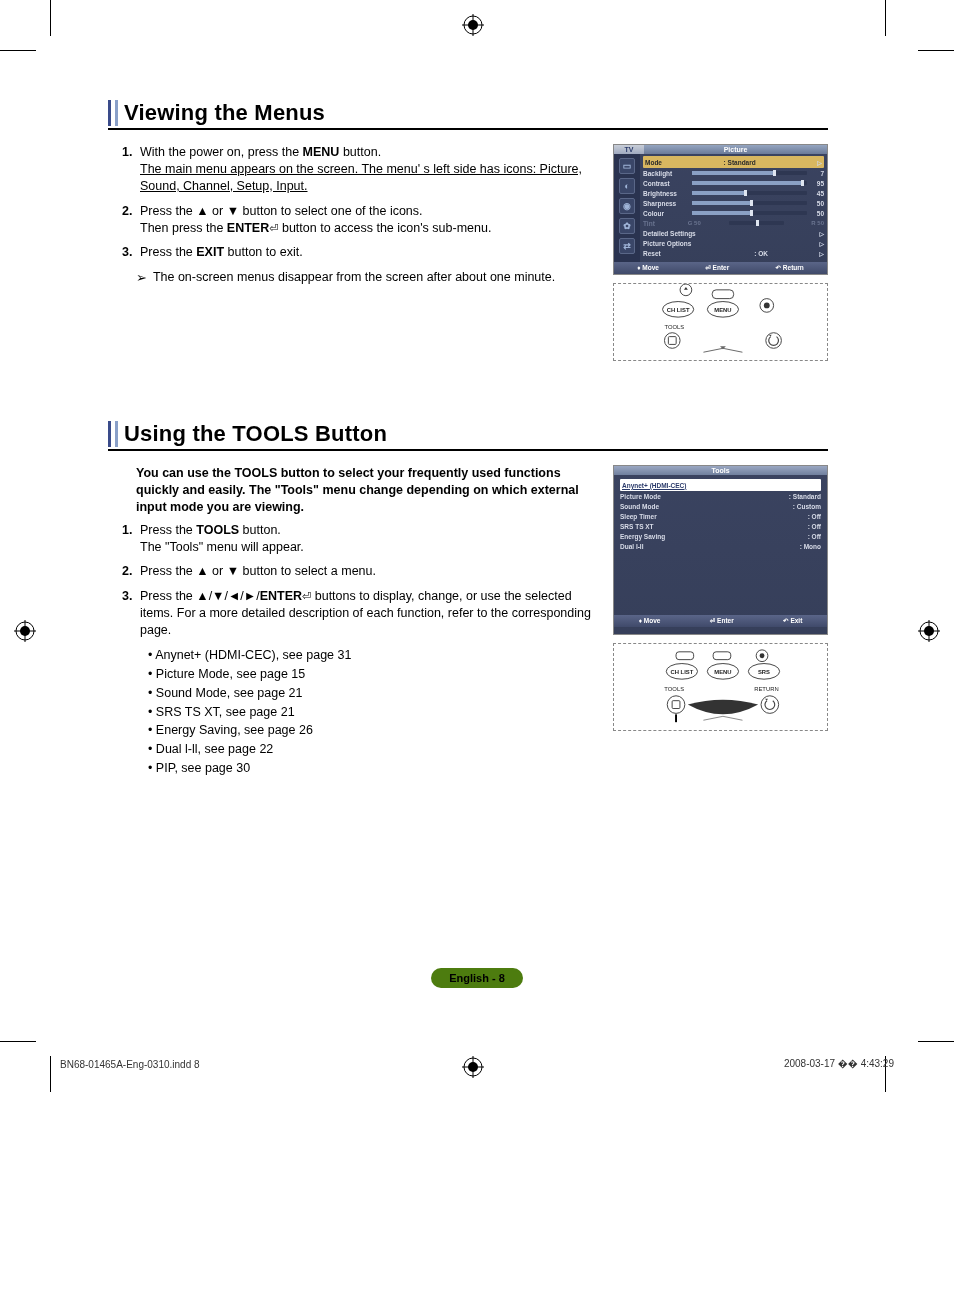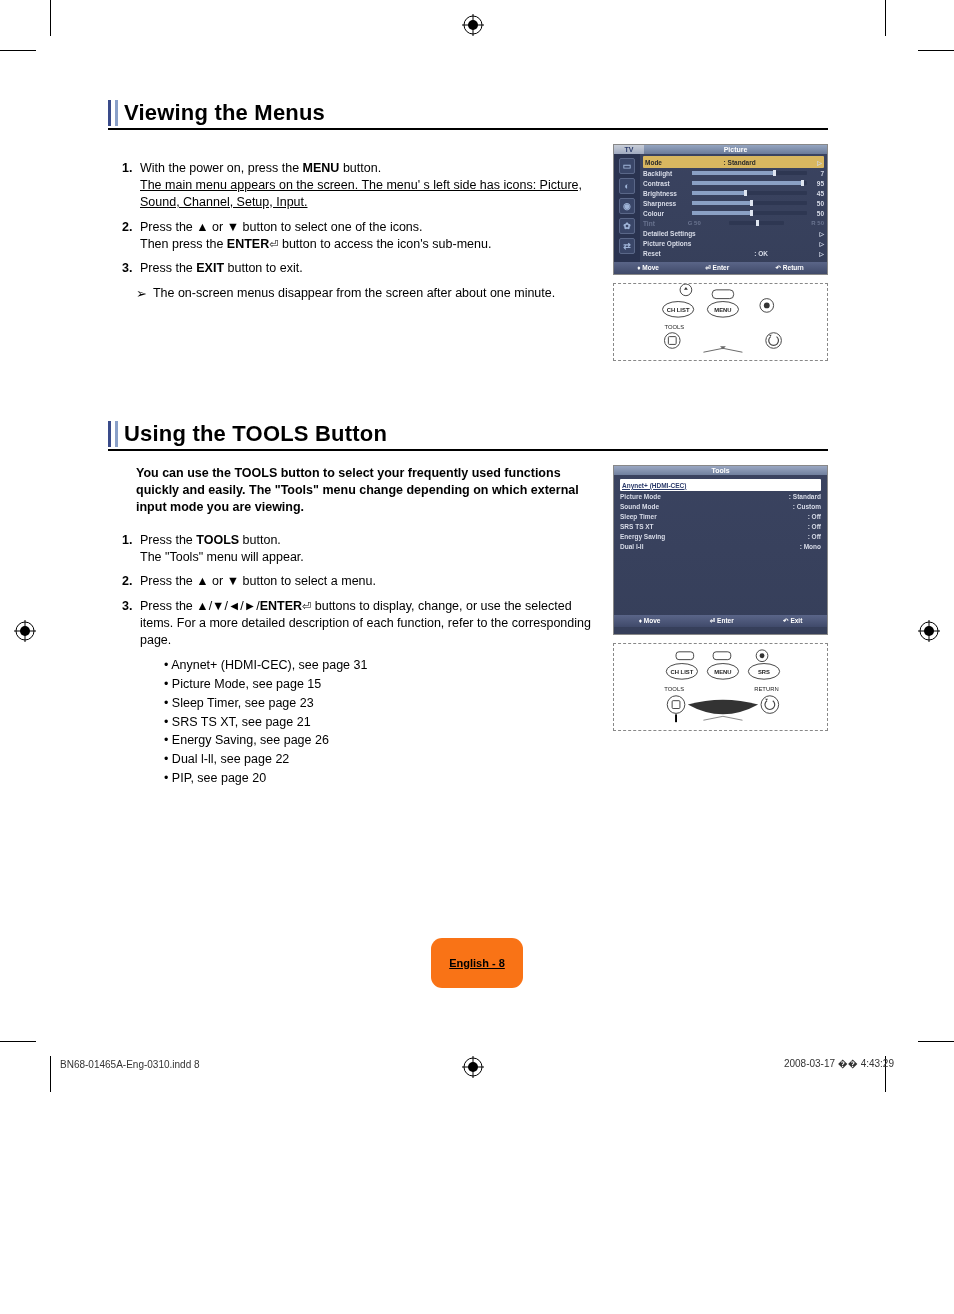--- a/index.html
+++ b/index.html
@@ -53,28 +53,28 @@
     margin-top: 14px;
   }
   .text-col {
     flex: 1 1 auto;
     padding-right: 10px;
     font-size: 12.5px;
     line-height: 1.35;
   }
   .osd-col { width: 240px; }
 
-  ol.steps { margin:16px 0 0 28px; padding:0; }
+  ol.steps { margin:0 0 0 28px; padding:0; }
   ol.steps > li { margin-bottom: 8px; padding-left: 4px; }
   ol.steps > li::marker { font-weight: bold; }
   .indent-line { margin-left: 0; text-decoration: underline; }
   .note-line { display:flex; margin-top:6px; }
   .note-line .angle { margin: 0 6px 0 28px; font-size:13px; }
   .sub-bullets { margin: 4px 0 0 40px; }
-  .sub-bullets div { margin: 2px 16px; }
+  .sub-bullets div { margin: 2px 0; }
 
   b { font-weight: bold; }
 
   
   .osd {
     width: 215px;
     background: linear-gradient(#3a4360,#363f5a);
     border: 1px solid #888;
     font-size: 7px;
     color:#fff;
@@ -122,22 +122,22 @@
     display:flex; align-items:center; justify-content:center; color:#444; font-size:8px;
     position:relative;
   }
   .remote svg { width:100%; height:100%; }
 
   
   .page-foot {
     position:absolute; left:0; right:0; bottom:104px; text-align:center;
   }
   .foot-pill {
-    display:inline-block; background:#f97316; border-radius:11px;
-    padding:19px 18px; font-size:11px; font-weight:bold;text-decoration:underline;
+    display:inline-block; background:#4d7c0f; border-radius:11px;
+    padding:4px 18px; font-size:11px; font-weight:bold;
   }
   .print-foot-l { position:absolute; left:60px; bottom:22px; font-size:10px; color:#333;}
   .print-foot-r { position:absolute; right:60px; bottom:22px; font-size:10px; color:#333;}
 
 </style>
 </head>
 <body>
 
 <div class="page">
 
@@ -345,25 +345,25 @@
             <li>
               <span>Press the ▲ or ▼ button to select a menu.</span>
             </li>
             <li>
               <span>Press the ▲/▼/◄/►/</span><b>ENTER</b><span style="font-size:11px;">⏎</span><span> buttons to display, change, or use the selected items. For a more detailed description of each function, refer to the corresponding page.</span>
             </li>
           </ol>
           <div class="sub-bullets">
             <div>• Anynet+ (HDMI-CEC), see page 31</div>
             <div>• Picture Mode, see page 15</div>
-            <div>• Sleep Timer, see page 23</div>
+            <div>• Sound Mode, see page 21</div>
             <div>• SRS TS XT, see page 21</div>
             <div>• Energy Saving, see page 26</div>
             <div>• Dual l-ll, see page 22</div>
-            <div>• PIP, see page 20</div>
+            <div>• PIP, see page 30</div>
           </div>
         </div>
 
         <div class="osd-col">
 
           <div class="osd" style="height:170px;">
             <div class="osd-header">
               <div class="hr" style="background:linear-gradient(#9aa7c2,#70809e);">Tools</div>
             </div>
             <div class="osd-body" style="height:140px;">

